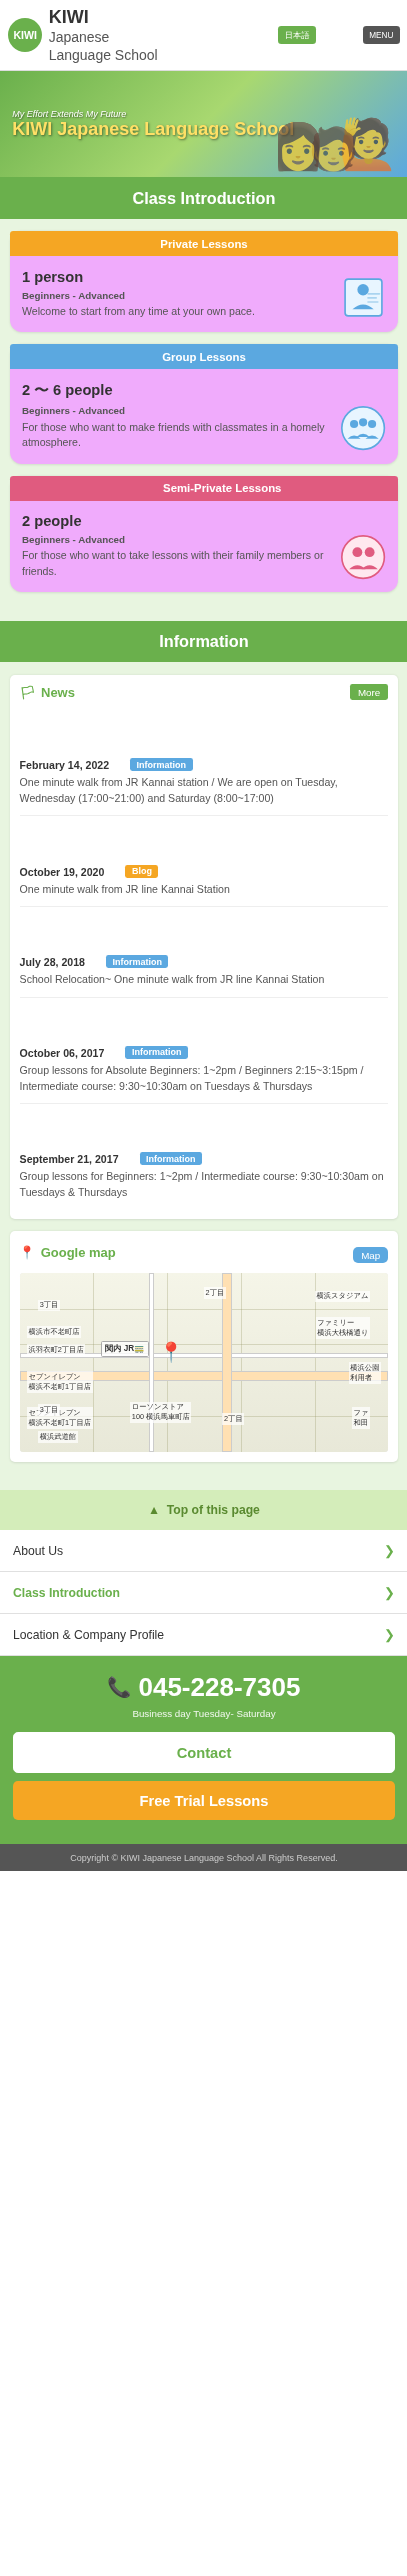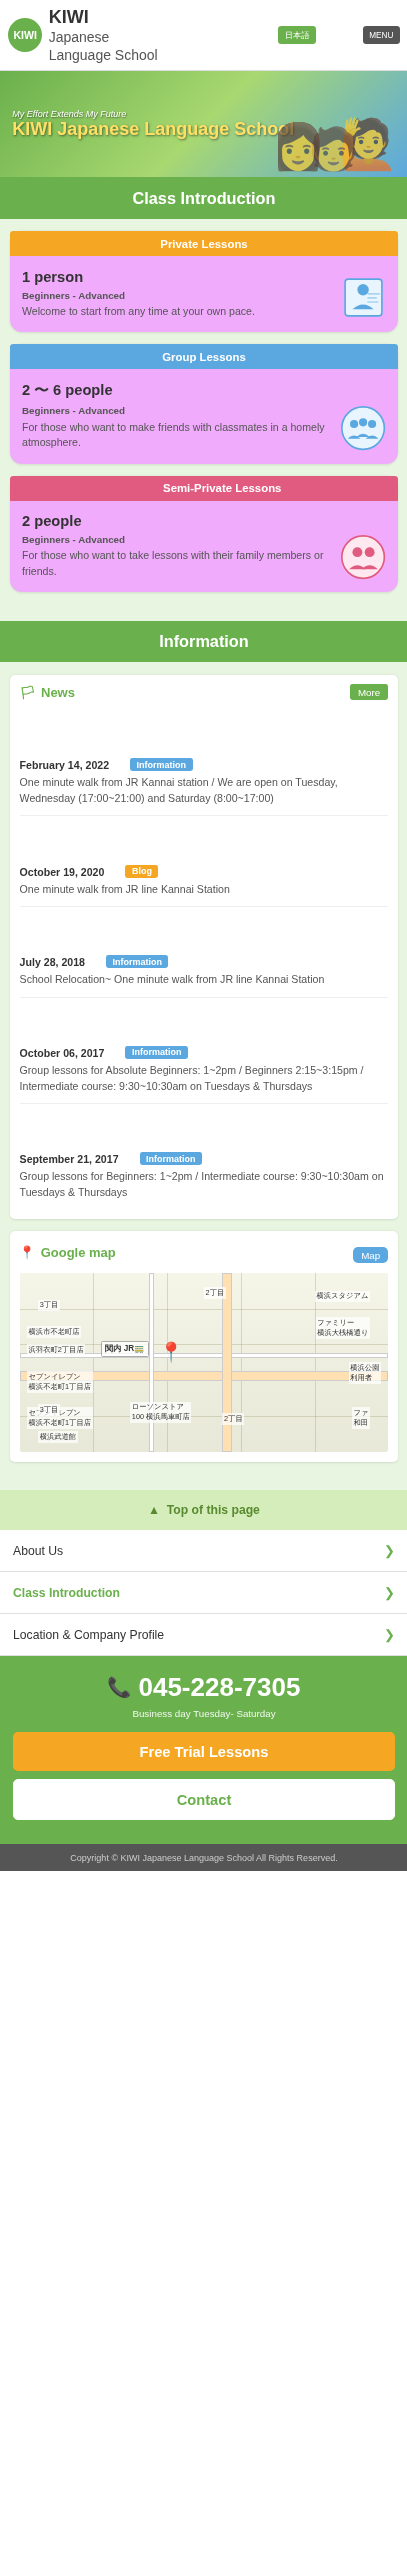--- a/index.html
+++ b/index.html
@@ -644,20 +644,20 @@
     <span class="chevron-right">❯</span>
   </div>
 </div>
 
 <div class="contact-section">
   <div class="contact-phone">
     <span class="phone-icon">📞</span>
     <span class="phone-number">045-228-7305</span>
   </div>
   <div class="contact-hours">Business day Tuesday- Saturday</div>
+  <button class="cta-btn contact">Contact</button>
   <button class="cta-btn trial">Free Trial Lessons</button>
-  <button class="cta-btn contact">Contact</button>
 </div>
 
 <div class="copyright">
   <span>Copyright © KIWI Japanese Language School All Rights Reserved.</span>
 </div>
 
 
 </body></html>

